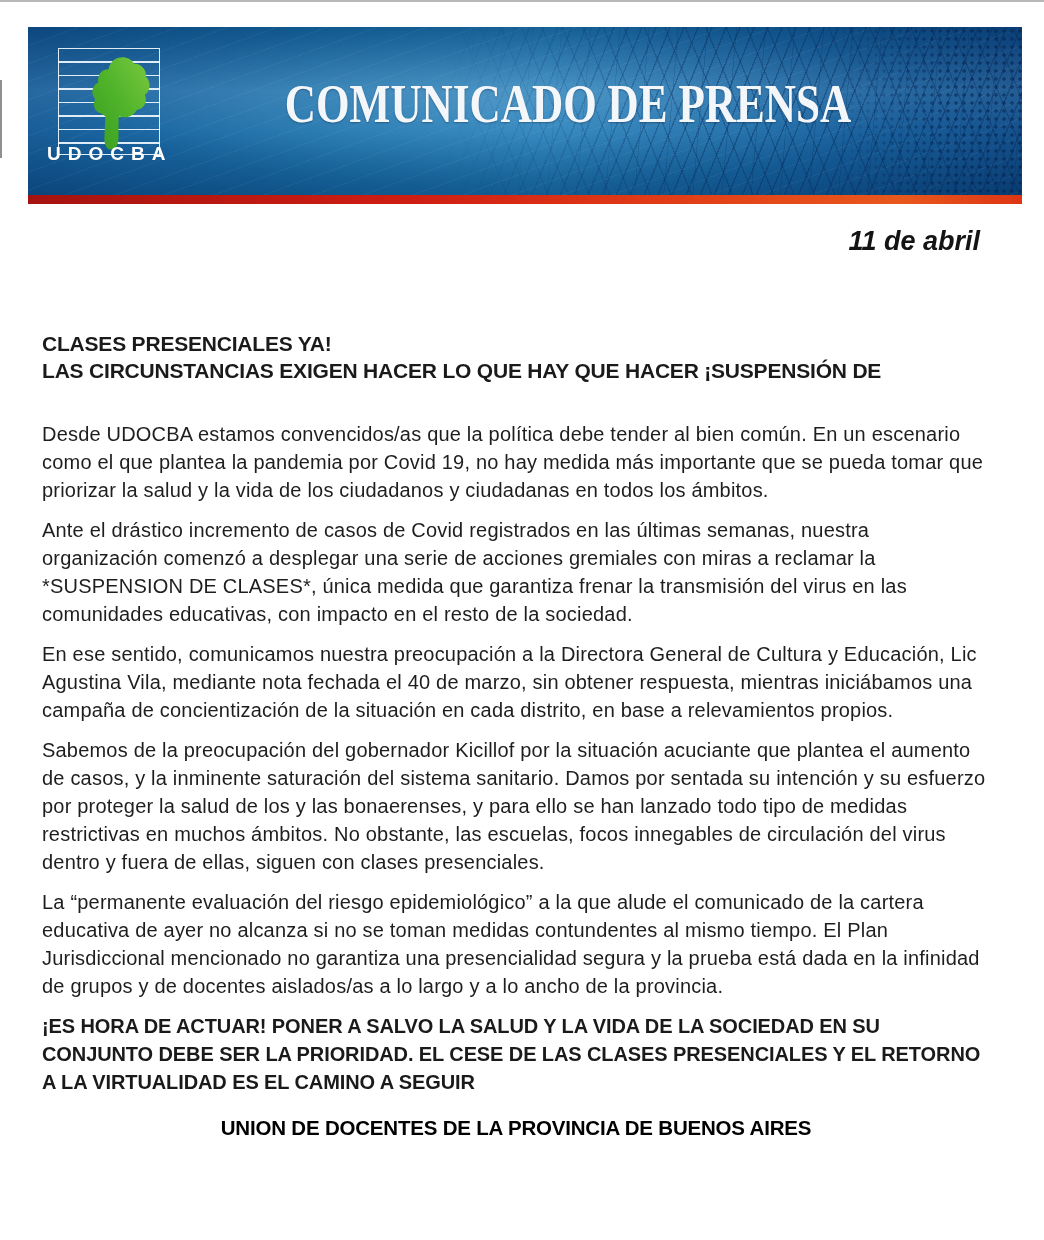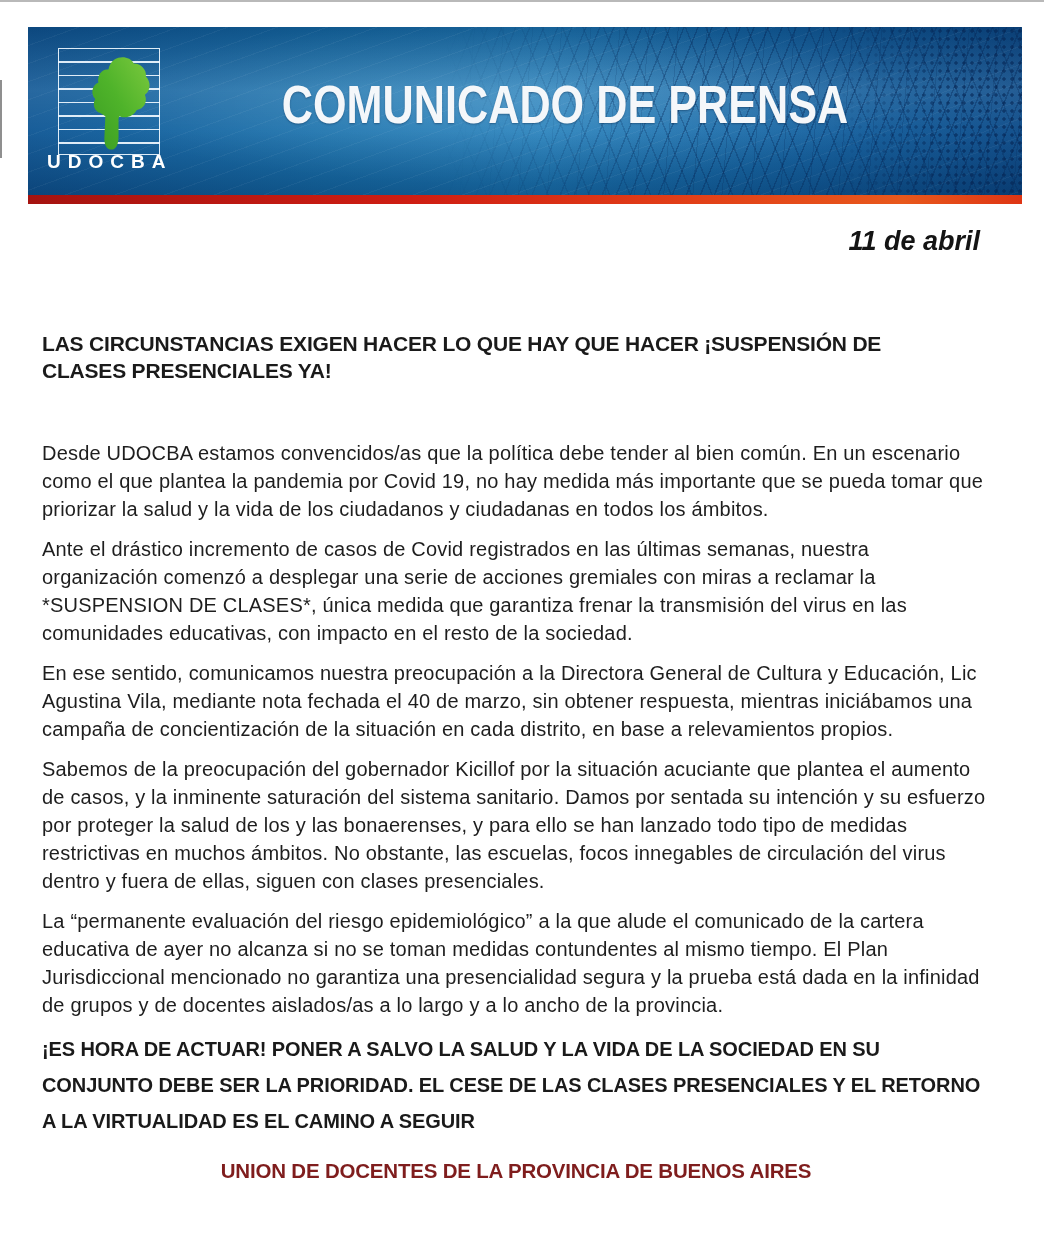--- a/index.html
+++ b/index.html
@@ -45,28 +45,28 @@
 
   
   .logo-box {
     position:absolute; left:30px; top:21px; width:102px; height:107px;
     border:1px solid rgba(240,248,255,.92);
     background: repeating-linear-gradient(to bottom,
       transparent 0 12.2px, rgba(240,248,255,.92) 12.2px 13.5px);
   }
   .logo-map { position:absolute; left:50px; top:28px; width:76px; height:102px; }
   .logo-label {
-    position:absolute; left:19px; top:124px; width:160px;
+    position:absolute; left:19px; top:116px; width:160px;
     color:#ffffff; font-size:19px; font-weight:bold; letter-spacing:7px;
   }
 
   
   .banner-title {
     position:absolute; left:180px; right:100px; top:0; bottom:14px;
-    display:flex; align-items:center; justify-content:center;
+    display:flex; align-items:center; justify-content:flex-end;font-family:Liberation Serif, serif;
   }
   .banner-title span {
     display:inline-block; white-space:nowrap;
     transform:scaleX(.80); transform-origin:center;
     color:#f4f7fa; font-size:54px; font-weight:bold; letter-spacing:0px;
     text-shadow:0 1px 2px rgba(0,20,50,.35);
   }
 
   
   .stripe {
@@ -81,28 +81,28 @@
   }
   .content { position:absolute; left:42px; top:330px; width:948px; }
   .headline {
     font-size:21px; font-weight:bold; line-height:27px; letter-spacing:-0.2px; color:#1a1a1a;
   }
   .headline span { display:block; }
   .body-text p {
     font-size:20px; line-height:28px; letter-spacing:0.2px; color:#1e1e1e;
     margin-bottom:12px;
   }
-  .body-text { margin-top:55px; }
+  .body-text { margin-top:36px; }
   .closing {
-    font-size:20px; line-height:36px; font-weight:bold; letter-spacing:-0.1px;
+    font-size:20px; line-height:28px; font-weight:bold; letter-spacing:-0.1px;
     color:#1a1a1a; margin-top:6px;
   }
   .doc-footer {
     margin-top:20px; text-align:center;
-    font-size:20.5px; font-weight:bold; letter-spacing:-0.2px; color:#7f1d1d;
+    font-size:20.5px; font-weight:bold; letter-spacing:-0.2px; color:#000000;
   }
 </style>
 </head>
 <body>
 
 <div class="page">
 
   <div class="artifact-top"></div>
   <div class="artifact-left"></div>
 
@@ -130,22 +130,22 @@
     <div class="banner-title">
       <span>COMUNICADO DE PRENSA</span>
     </div>
   </div>
   <div class="stripe"></div>
 
   <div class="doc-date">11 de abril</div>
 
   <div class="content">
     <div class="headline">
+      <span>CLASES PRESENCIALES YA!</span>
       <span>LAS CIRCUNSTANCIAS EXIGEN HACER LO QUE HAY QUE HACER ¡SUSPENSIÓN DE</span>
-      <span>CLASES PRESENCIALES YA!</span>
     </div>
 
     <div class="body-text">
       <p>Desde UDOCBA estamos convencidos/as que la política debe tender al bien común. En un escenario como el que plantea la pandemia por Covid 19, no hay medida más importante que se pueda tomar que priorizar la salud y la vida de los ciudadanos y ciudadanas en todos los ámbitos.</p>
       <p>Ante el drástico incremento de casos de Covid registrados en las últimas semanas, nuestra organización comenzó a desplegar una serie de acciones gremiales con miras a reclamar la *SUSPENSION DE CLASES*, única medida que garantiza frenar la transmisión del virus en las comunidades educativas, con impacto en el resto de la sociedad.</p>
       <p>En ese sentido, comunicamos nuestra preocupación a la Directora General de Cultura y Educación, Lic Agustina Vila, mediante nota fechada el 40 de marzo, sin obtener respuesta, mientras iniciábamos una campaña de concientización de la situación en cada distrito, en base a relevamientos propios.</p>
       <p>Sabemos de la preocupación del gobernador Kicillof por la situación acuciante que plantea el aumento de casos, y la inminente saturación del sistema sanitario. Damos por sentada su intención y su esfuerzo por proteger la salud de los y las bonaerenses, y para ello se han lanzado todo tipo de medidas restrictivas en muchos ámbitos. No obstante, las escuelas, focos innegables de circulación del virus dentro y fuera de ellas, siguen con clases presenciales.</p>
       <p>La “permanente evaluación del riesgo epidemiológico” a la que alude el comunicado de la cartera educativa de ayer no alcanza si no se toman medidas contundentes al mismo tiempo. El Plan Jurisdiccional mencionado no garantiza una presencialidad segura y la prueba está dada en la infinidad de grupos y de docentes aislados/as a lo largo y a lo ancho de la provincia.</p>
     </div>
 

